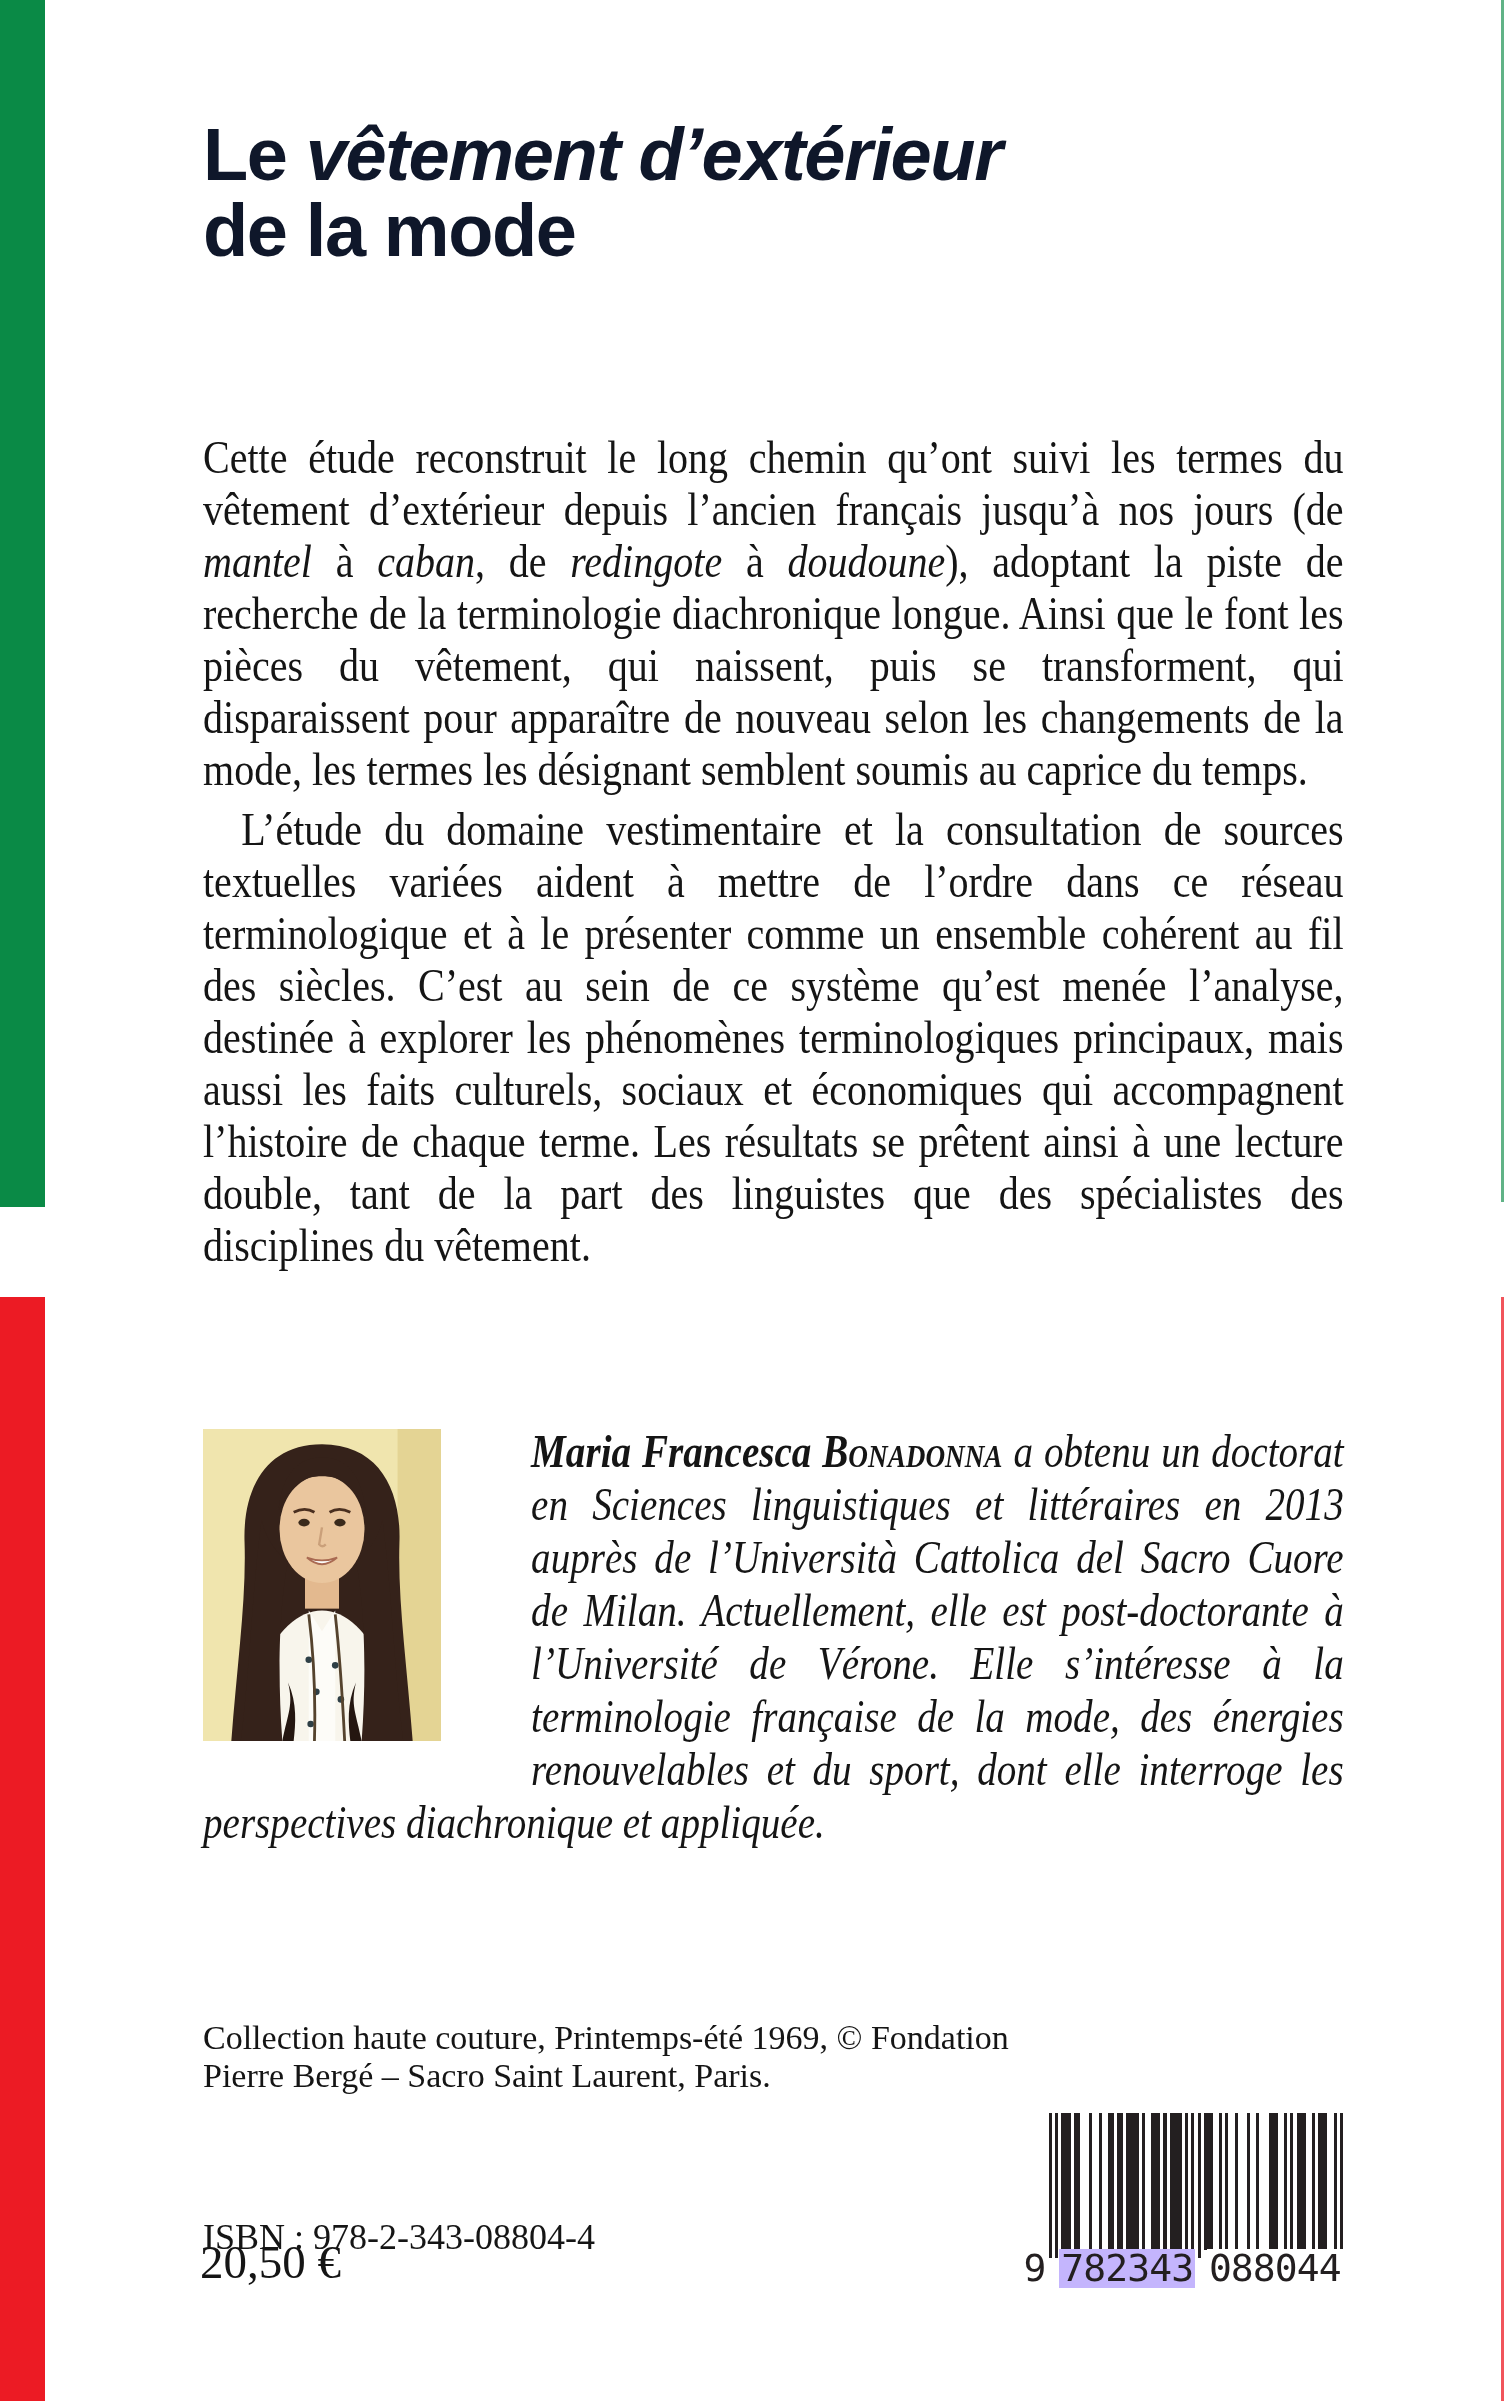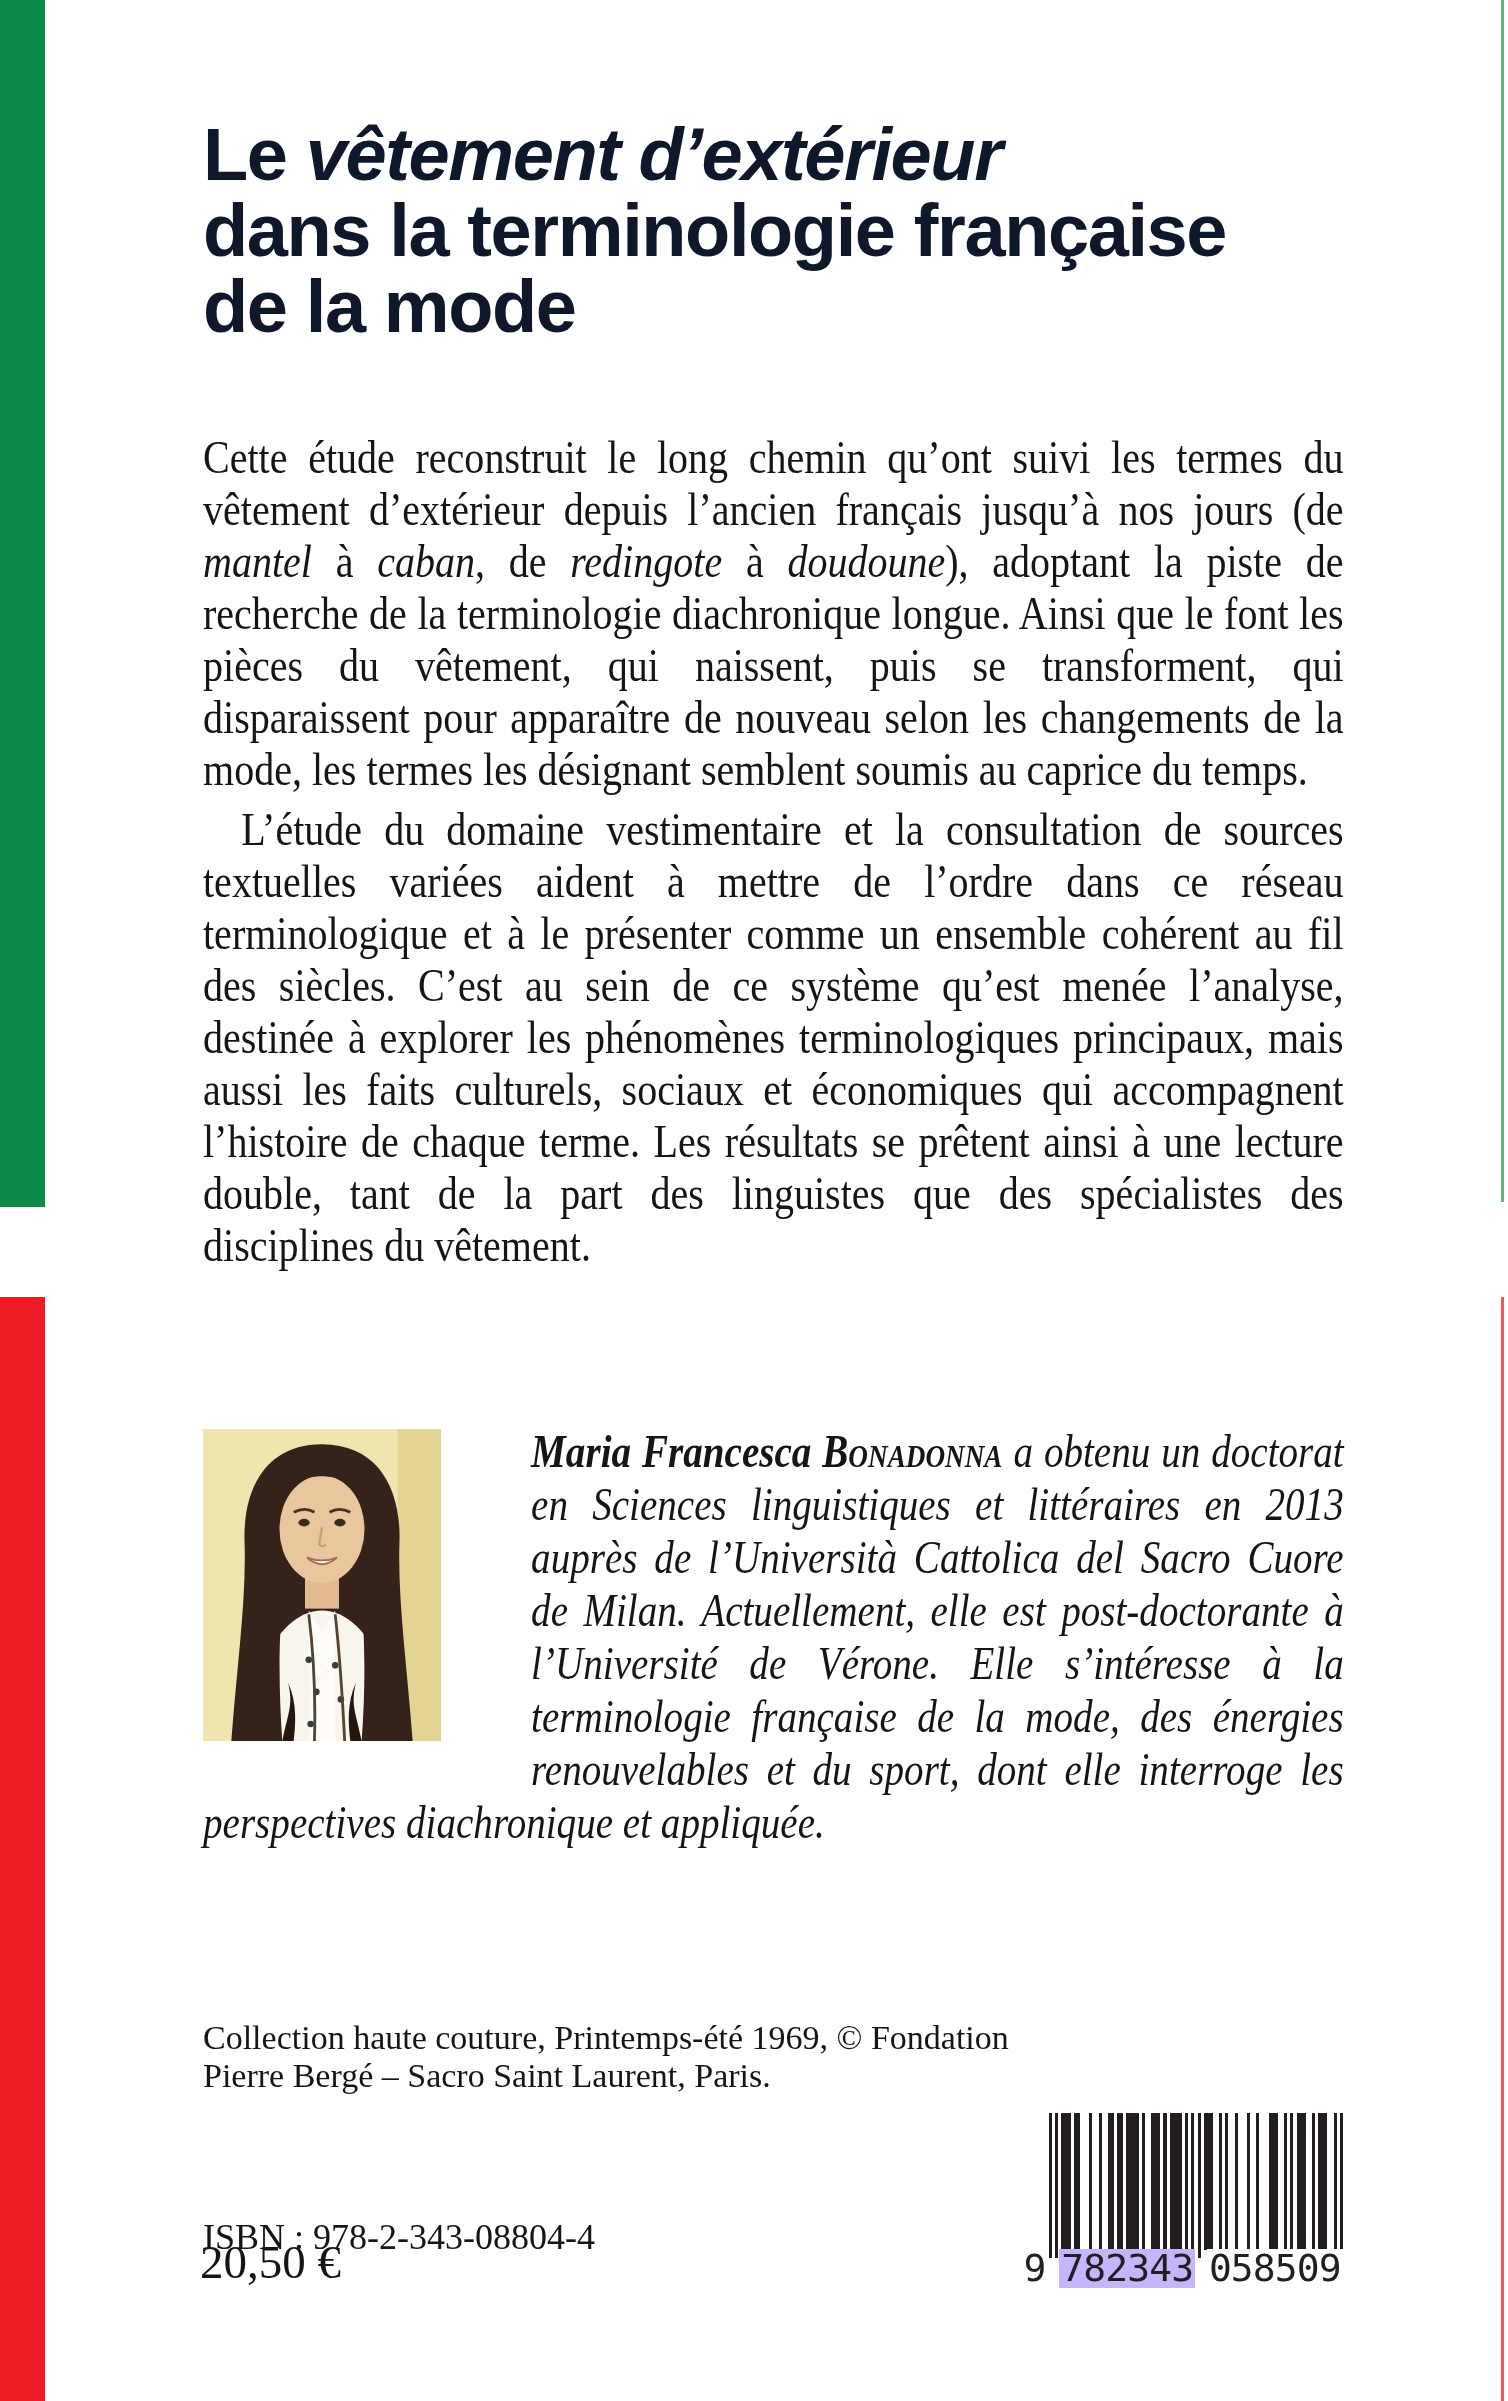--- a/index.html
+++ b/index.html
@@ -81,21 +81,20 @@
 
 <div class="page">
 
   <div class="stripe stripe-green"></div>
   <div class="stripe stripe-red"></div>
   <div class="edge edge-green"></div>
   <div class="edge edge-red"></div>
 
   <h1 class="title">
       <div class="tline"><span>Le </span><span class="seg-it">vêtement d’extérieur</span></div>
-      <div class="tline"><span>dans la terminologie française</span></div>
       <div class="tline"><span>de la mode</span></div>
     </h1>
 
   <div class="synopsis">
       <p><span>Cette étude reconstruit le long chemin qu’ont suivi les termes du vêtement d’extérieur depuis l’ancien français jusqu’à nos jours (de </span><span class="seg-it">mantel</span><span> à </span><span class="seg-it">caban</span><span>, de </span><span class="seg-it">redingote</span><span> à </span><span class="seg-it">doudoune</span><span>), adoptant la piste de recherche de la terminologie diachronique longue. Ainsi que le font les pièces du vêtement, qui naissent, puis se transforment, qui disparaissent pour apparaître de nouveau selon les changements de la mode, les termes les désignant semblent soumis au caprice du temps.</span></p>
       <p class="indent"><span>L’étude du domaine vestimentaire et la consultation de sources textuelles variées aident à mettre de l’ordre dans ce réseau terminologique et à le présenter comme un ensemble cohérent au fil des siècles. C’est au sein de ce système qu’est menée l’analyse, destinée à explorer les phénomènes terminologiques principaux, mais aussi les faits culturels, sociaux et économiques qui accompagnent l’histoire de chaque terme. Les résultats se prêtent ainsi à une lecture double, tant de la part des linguistes que des spécialistes des disciplines du vêtement.</span></p>
     </div>
 
   <div class="bio">
     <span class="photo">
@@ -244,18 +243,18 @@
         <div class="on"></div>
         <div></div>
         <div></div>
         <div class="on tall"></div>
         <div class="tall"></div>
         <div class="on tall"></div>
       </div>
     <div class="bc-nums">
       <span class="bc-p">9</span>
       <span class="bc-g1">782343</span>
-      <span class="bc-g2">058509</span>
+      <span class="bc-g2">088044</span>
     </div>
   </div>
 
 </div>
 
 
 </body></html>

